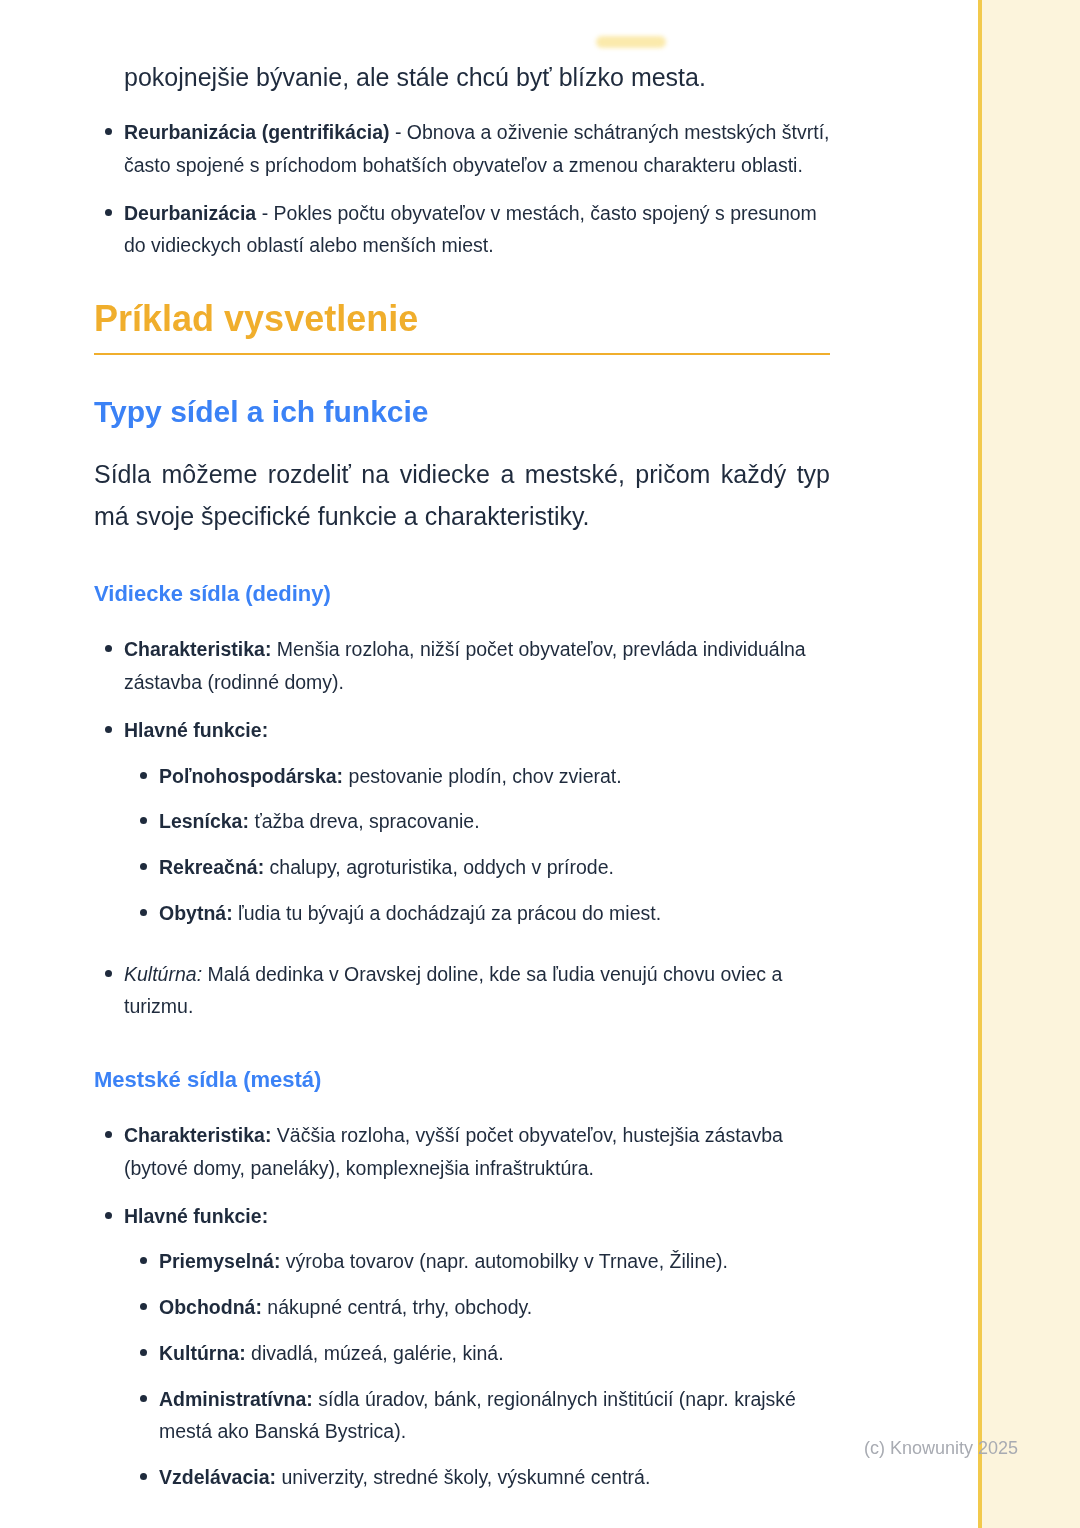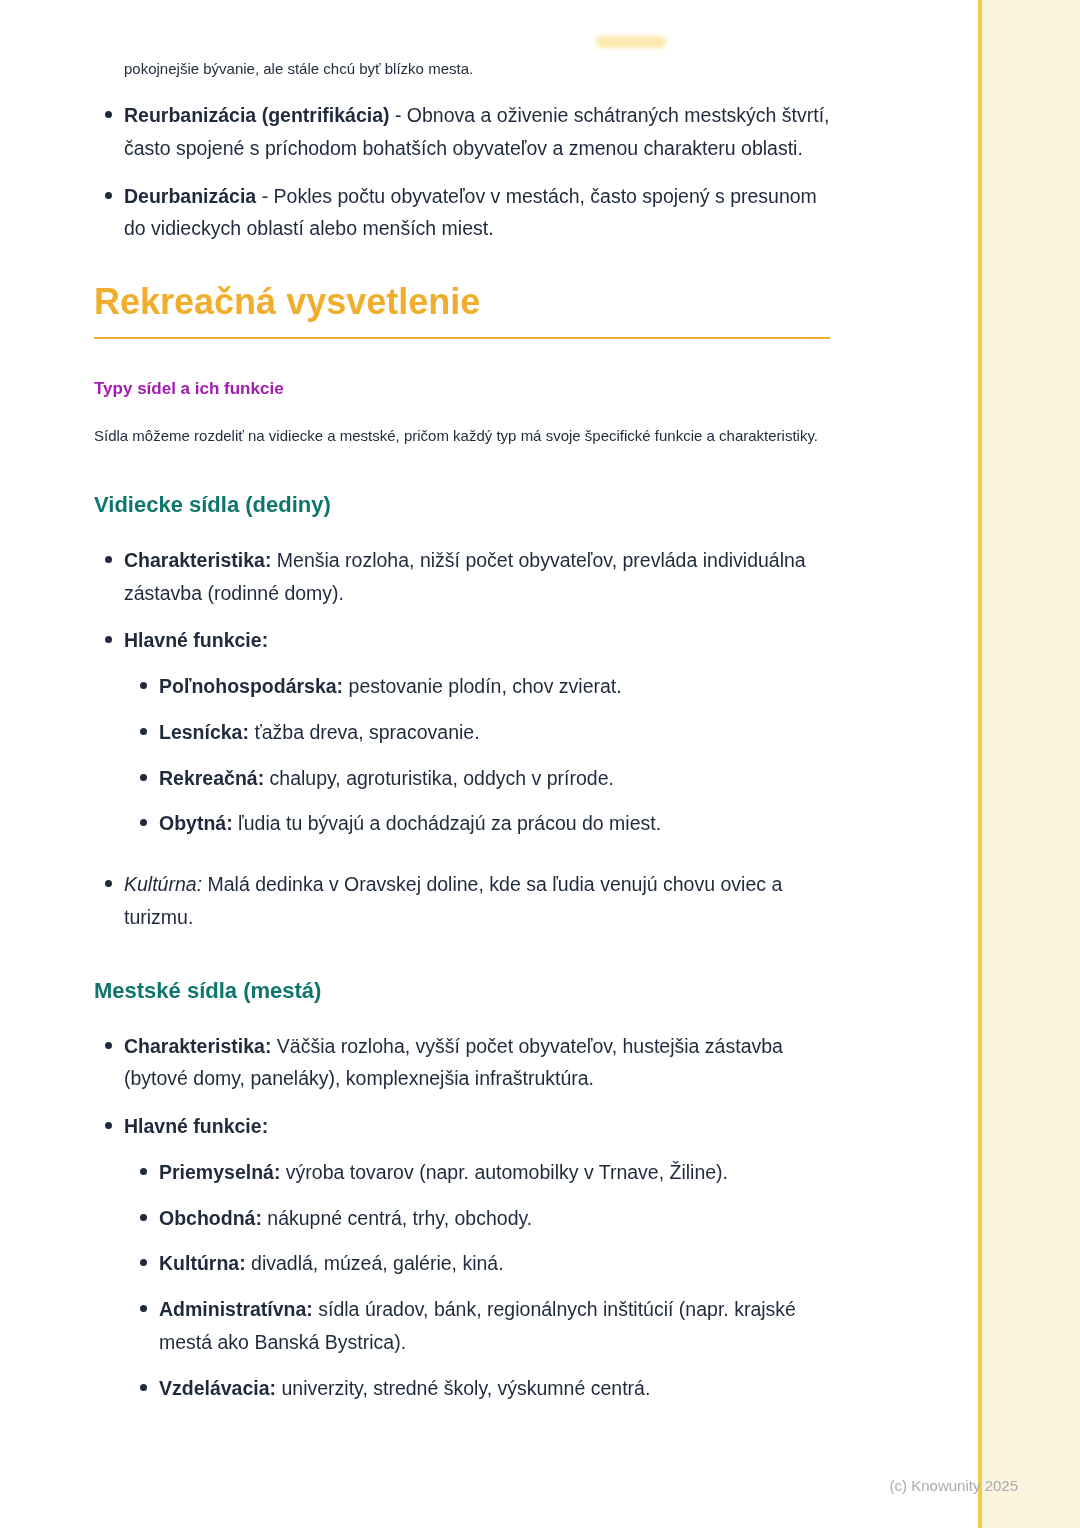--- a/index.html
+++ b/index.html
@@ -28,21 +28,21 @@
     background: rgba(247, 208, 70, 0.45);
     border-radius: 6px;
     filter: blur(2px);
     z-index: 2;
   }
   .content {
     position: relative;
     z-index: 3;
     padding: 56px 250px 0 94px;
   }
-  .body-text { font-size: 15px; line-height: 1.68; }
+  .body-text { font-size: 25px; line-height: 1.68; }
   .continuation { margin-left: 30px; margin-bottom: 18px; }
   .justify { text-align: justify; }
   ul { list-style: none; }
   .bullet-item { display: flex; margin-bottom: 15px; }
   .dot {
     flex: 0 0 auto;
     width: 7px; height: 7px;
     border-radius: 50%;
     background: #1f2b3d;
     margin: 12px 12px 0 11px;
@@ -56,38 +56,38 @@
   .main-heading {
     font-size: 36px;
     font-weight: bold;
     color: #f0ae2c;
     line-height: 1.15;
     margin-top: 36px;
     padding-bottom: 14px;
     border-bottom: 2px solid #f0ae2c;
   }
   .section-heading {
-    font-size: 17px;
+    font-size: 30px;
     font-weight: bold;
-    color: #a21caf;
+    color: #3b82f6;
     margin: 40px 0 24px 0;
   }
   .sub-heading {
     font-size: 22px;
     font-weight: bold;
-    color: #0f766e;
+    color: #3b82f6;
     margin: 44px 0 26px 0;
   }
   .intro-list { margin-bottom: 0; }
   .watermark {
     position: absolute;
-    top: 1477px;
+    top: 1438px;
     right: 62px;
     z-index: 4;
-    font-size: 15px;
+    font-size: 18px;
     color: #a8abb2;
     white-space: nowrap;
   }
 </style>
 </head>
 <body>
 
 <div class="side-stripe"></div>
 <div class="top-smudge"></div>
 
@@ -99,21 +99,21 @@
     <li class="bullet-item">
       <span class="dot"></span>
       <span class="li-body"><b>Reurbanizácia (gentrifikácia)</b><span> - Obnova a oživenie schátraných mestských štvrtí, často spojené s príchodom bohatších obyvateľov a zmenou charakteru oblasti.</span></span>
     </li>
     <li class="bullet-item">
       <span class="dot"></span>
       <span class="li-body"><b>Deurbanizácia</b><span> - Pokles počtu obyvateľov v mestách, často spojený s presunom do vidieckych oblastí alebo menších miest.</span></span>
     </li>
   </ul>
 
-  <h1 class="main-heading">Rekreačná vysvetlenie</h1>
+  <h1 class="main-heading">Príklad vysvetlenie</h1>
 
   <h2 class="section-heading">Typy sídel a ich funkcie</h2>
 
   <p class="body-text justify">Sídla môžeme rozdeliť na vidiecke a mestské, pričom každý typ má svoje špecifické funkcie a charakteristiky.</p>
 
   <h3 class="sub-heading">Vidiecke sídla (dediny)</h3>
 
   <ul>
     <li class="bullet-item">
       <span class="dot"></span>

